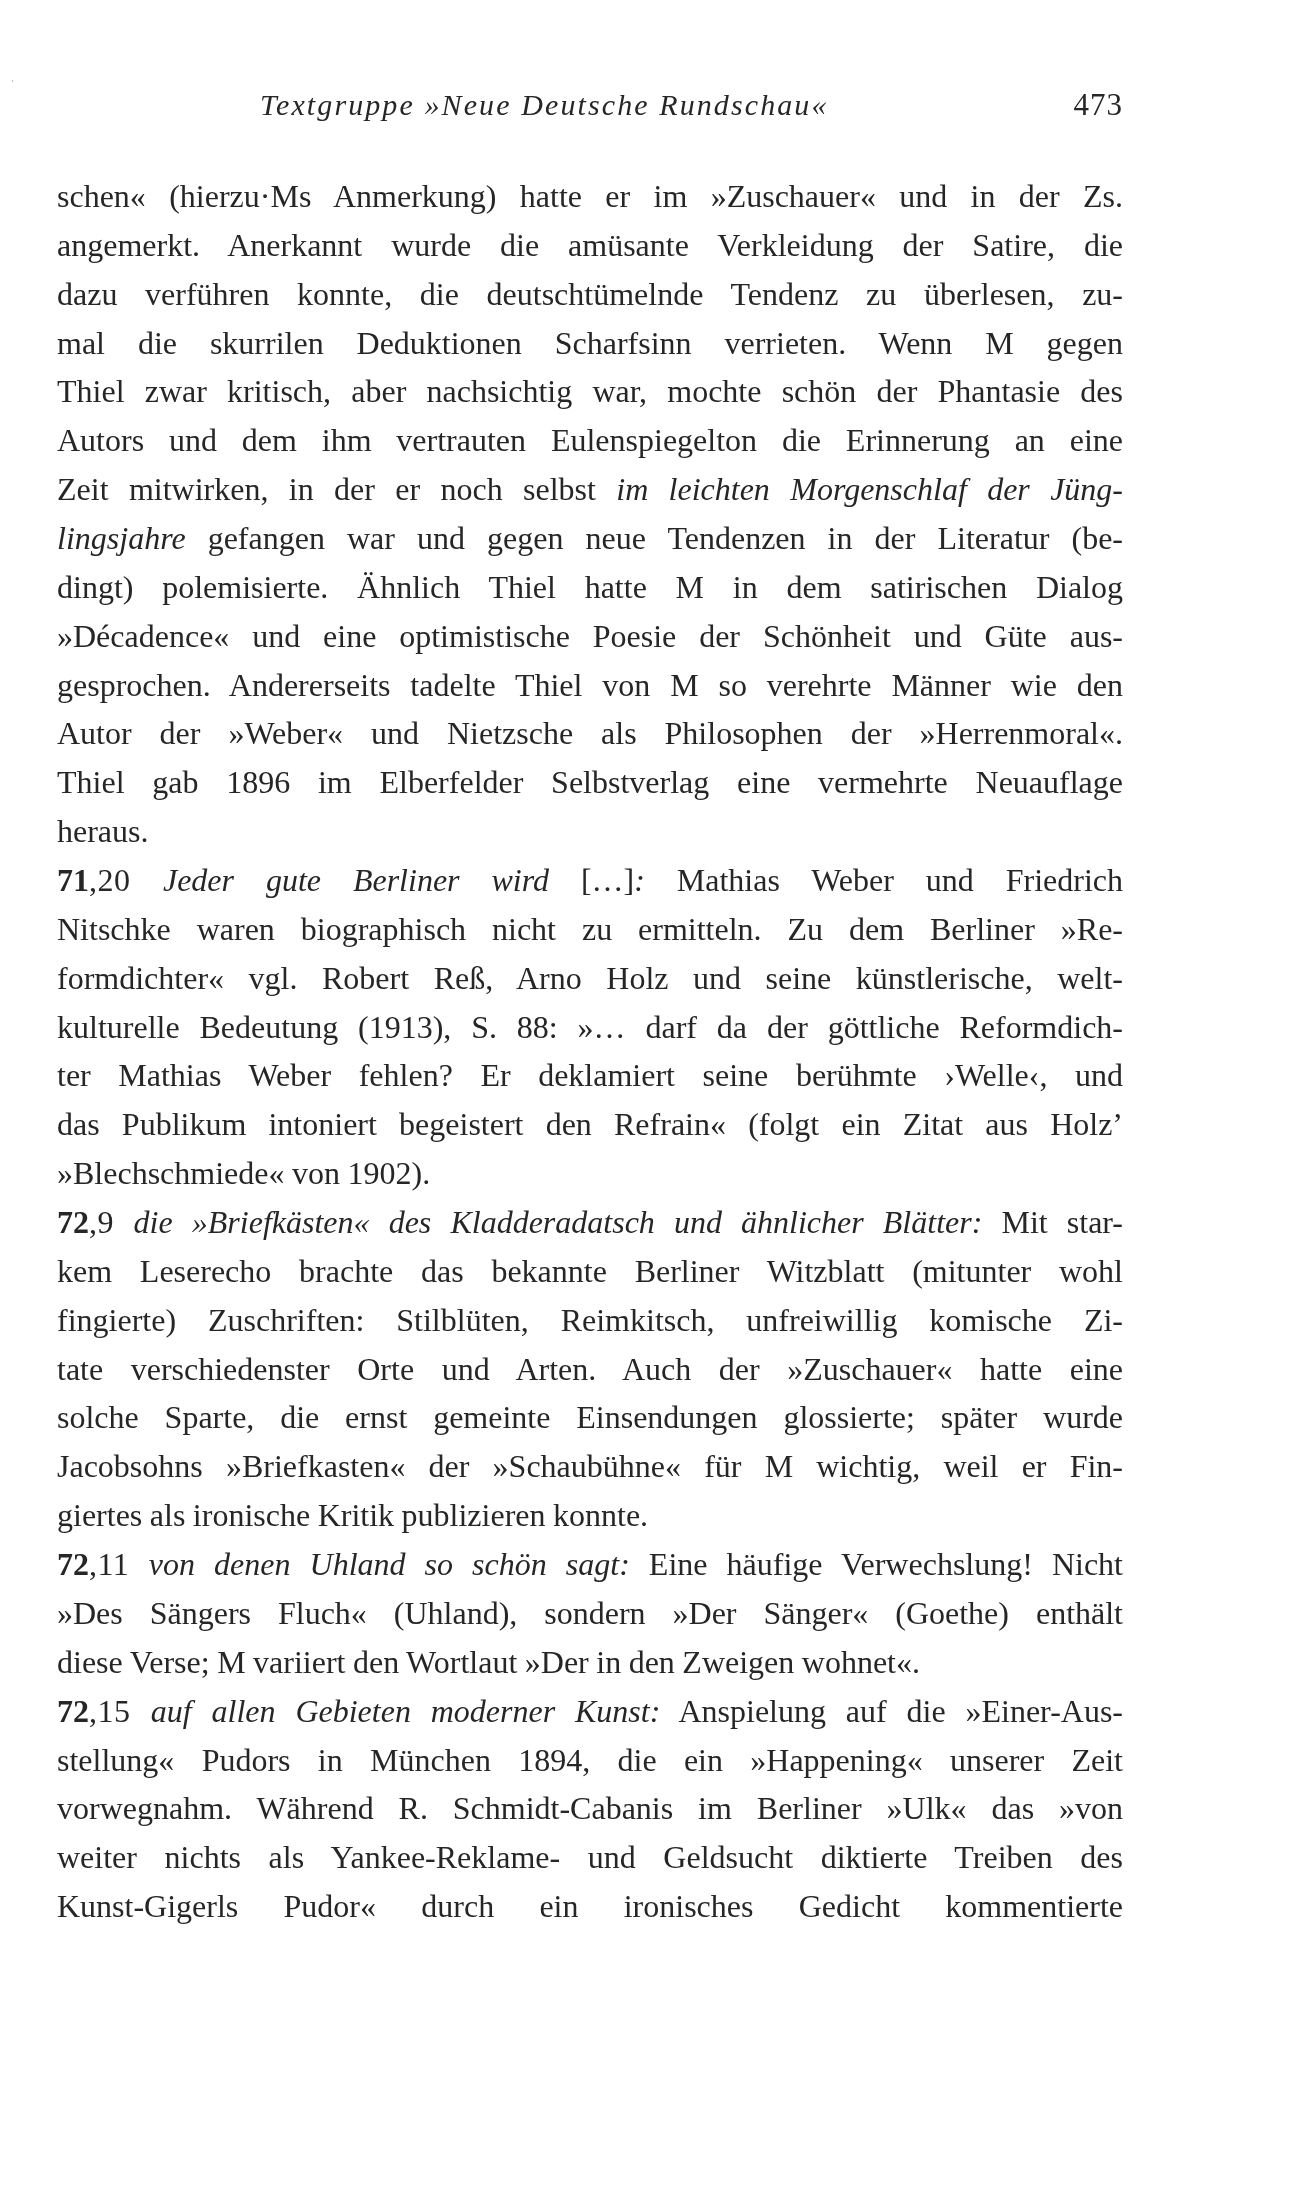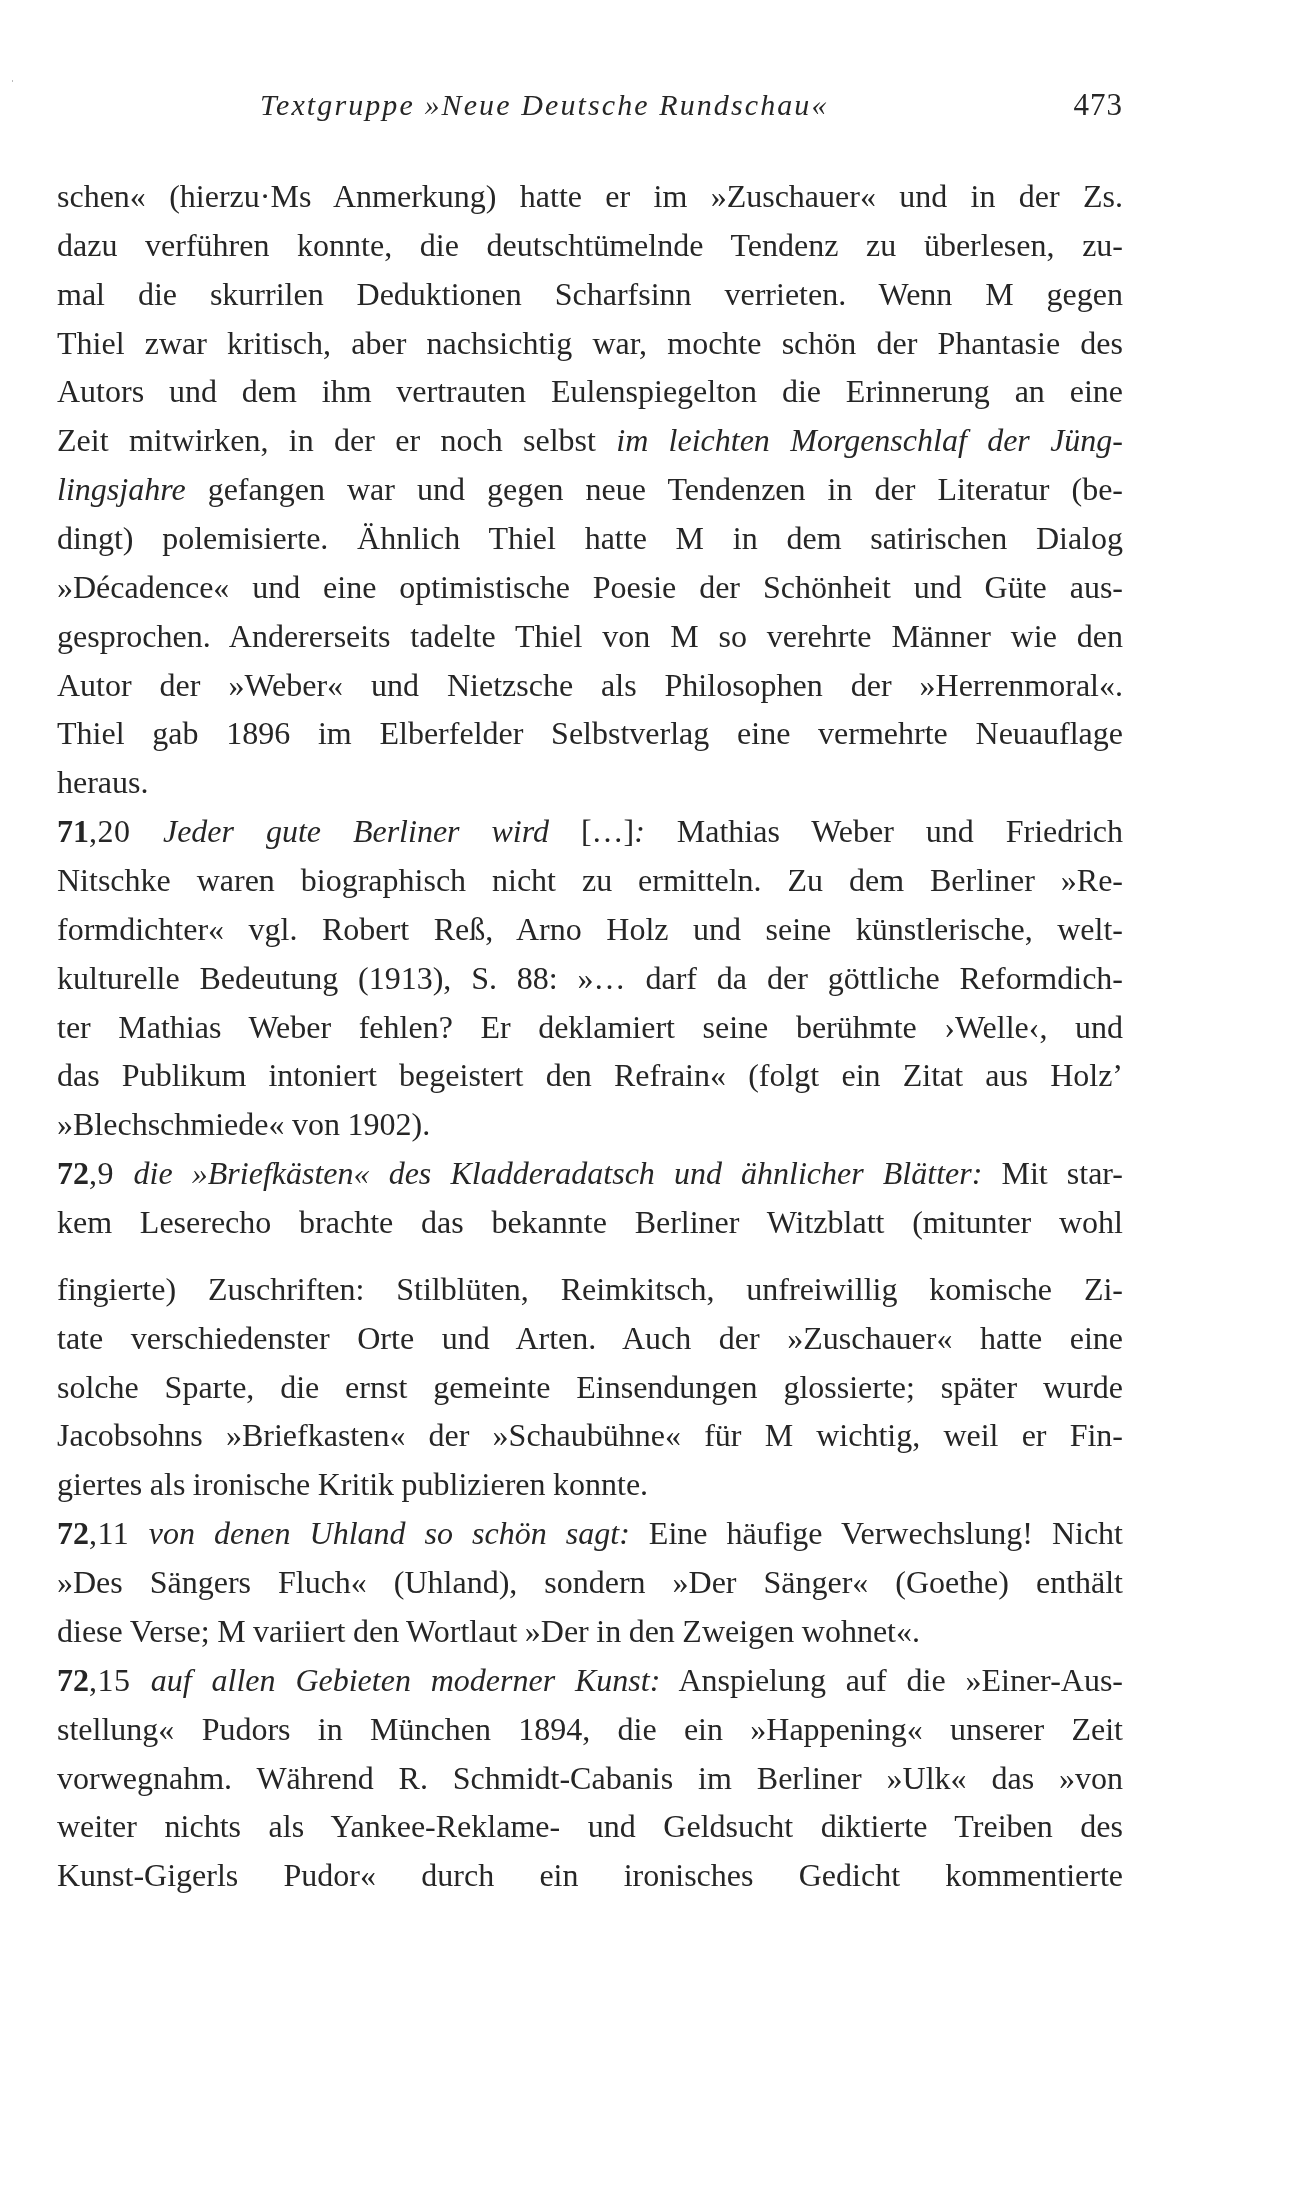--- a/index.html
+++ b/index.html
@@ -25,20 +25,21 @@
 <div class="page">
   <div class="speck"></div>
 
   <div class="running-head">
     <span class="head-title">Textgruppe »Neue Deutsche Rundschau«</span>
     <span class="head-page">473</span>
   </div>
 
   <div class="body">
     <div class="line" style="white-space: nowrap; text-align: right; font-family: Liberation Serif, serif;"><span>schen« (hierzu·Ms Anmerkung) hatte er im »Zuschauer« und in der Zs.</span></div>
+    <div class="line" style="white-space: nowrap; text-align: left;"><span>angemerkt. Anerkannt wurde die amüsante Verkleidung der Satire, die</span></div>
     <div class="line" style="white-space: nowrap; text-align: left;"><span>dazu verführen konnte, die deutschtümelnde Tendenz zu überlesen, zu-</span></div>
     <div class="line" style="white-space: nowrap; text-align: left;"><span>mal die skurrilen Deduktionen Scharfsinn verrieten. Wenn M gegen</span></div>
     <div class="line" style="white-space: nowrap; text-align: left;"><span>Thiel zwar kritisch, aber nachsichtig war, mochte schön der Phantasie des</span></div>
     <div class="line" style="white-space: nowrap; text-align: left;"><span>Autors und dem ihm vertrauten Eulenspiegelton die Erinnerung an eine</span></div>
     <div class="line" style="white-space: nowrap; text-align: left;"><span>Zeit mitwirken, in der er noch selbst </span><span class="it">im leichten Morgenschlaf der Jüng-</span></div>
     <div class="line" style="white-space: nowrap; text-align: left;"><span class="it">lingsjahre</span><span> gefangen war und gegen neue Tendenzen in der Literatur (be-</span></div>
     <div class="line" style="white-space: nowrap; text-align: left;"><span>dingt) polemisierte. Ähnlich Thiel hatte M in dem satirischen Dialog</span></div>
     <div class="line" style="white-space: nowrap; text-align: left;"><span>»Décadence« und eine optimistische Poesie der Schönheit und Güte aus-</span></div>
     <div class="line" style="white-space: nowrap; text-align: left;"><span>gesprochen. Andererseits tadelte Thiel von M so verehrte Männer wie den</span></div>
     <div class="line" style="white-space: nowrap; text-align: left;"><span>Autor der »Weber« und Nietzsche als Philosophen der »Herrenmoral«.</span></div>
@@ -48,21 +49,21 @@
     <div class="line" style="white-space: nowrap; text-align: left;"><span class="b">71</span><span class="num">,20 </span><span class="it">Jeder gute Berliner wird</span><span> […]</span><span class="it">:</span><span> Mathias Weber und Friedrich</span></div>
     <div class="line" style="white-space: nowrap; text-align: left;"><span>Nitschke waren biographisch nicht zu ermitteln. Zu dem Berliner »Re-</span></div>
     <div class="line" style="white-space: nowrap; text-align: left;"><span>formdichter« vgl. Robert Reß, Arno Holz und seine künstlerische, welt-</span></div>
     <div class="line" style="white-space: nowrap; text-align: left;"><span>kulturelle Bedeutung (1913), S. 88: »… darf da der göttliche Reformdich-</span></div>
     <div class="line" style="white-space: nowrap; text-align: left;"><span>ter Mathias Weber fehlen? Er deklamiert seine berühmte ›Welle‹, und</span></div>
     <div class="line" style="white-space: nowrap; text-align: left;"><span>das Publikum intoniert begeistert den Refrain« (folgt ein Zitat aus Holz’</span></div>
     <div class="line last"><span>»Blechschmiede« von 1902).</span></div>
 
     <div class="line" style="white-space: nowrap; text-align: left;"><span class="b">72</span><span class="num">,9 </span><span class="it">die »Briefkästen« des Kladderadatsch und ähnlicher Blätter:</span><span> Mit star-</span></div>
     <div class="line" style="white-space: nowrap; text-align: left;"><span>kem Leserecho brachte das bekannte Berliner Witzblatt (mitunter wohl</span></div>
-    <div class="line" style="white-space: nowrap; text-align: left; margin-top: 18px;"><span>fingierte) Zuschriften: Stilblüten, Reimkitsch, unfreiwillig komische Zi-</span></div>
+    <div class="line" style="white-space: nowrap; text-align: left;"><span>fingierte) Zuschriften: Stilblüten, Reimkitsch, unfreiwillig komische Zi-</span></div>
     <div class="line" style="white-space: nowrap; text-align: left;"><span>tate verschiedenster Orte und Arten. Auch der »Zuschauer« hatte eine</span></div>
     <div class="line" style="white-space: nowrap; text-align: left;"><span>solche Sparte, die ernst gemeinte Einsendungen glossierte; später wurde</span></div>
     <div class="line" style="white-space: nowrap; text-align: left;"><span>Jacobsohns »Briefkasten« der »Schaubühne« für M wichtig, weil er Fin-</span></div>
     <div class="line last"><span>giertes als ironische Kritik publizieren konnte.</span></div>
 
     <div class="line" style="white-space: nowrap; text-align: left;"><span class="b">72</span><span class="num">,11 </span><span class="it">von denen Uhland so schön sagt:</span><span> Eine häufige Verwechslung! Nicht</span></div>
     <div class="line" style="white-space: nowrap; text-align: left;"><span>»Des Sängers Fluch« (Uhland), sondern »Der Sänger« (Goethe) enthält</span></div>
     <div class="line last"><span>diese Verse; M variiert den Wortlaut »Der in den Zweigen wohnet«.</span></div>
 
     <div class="line" style="white-space: nowrap; text-align: left;"><span class="b">72</span><span class="num">,15 </span><span class="it">auf allen Gebieten moderner Kunst:</span><span> Anspielung auf die »Einer-Aus-</span></div>

